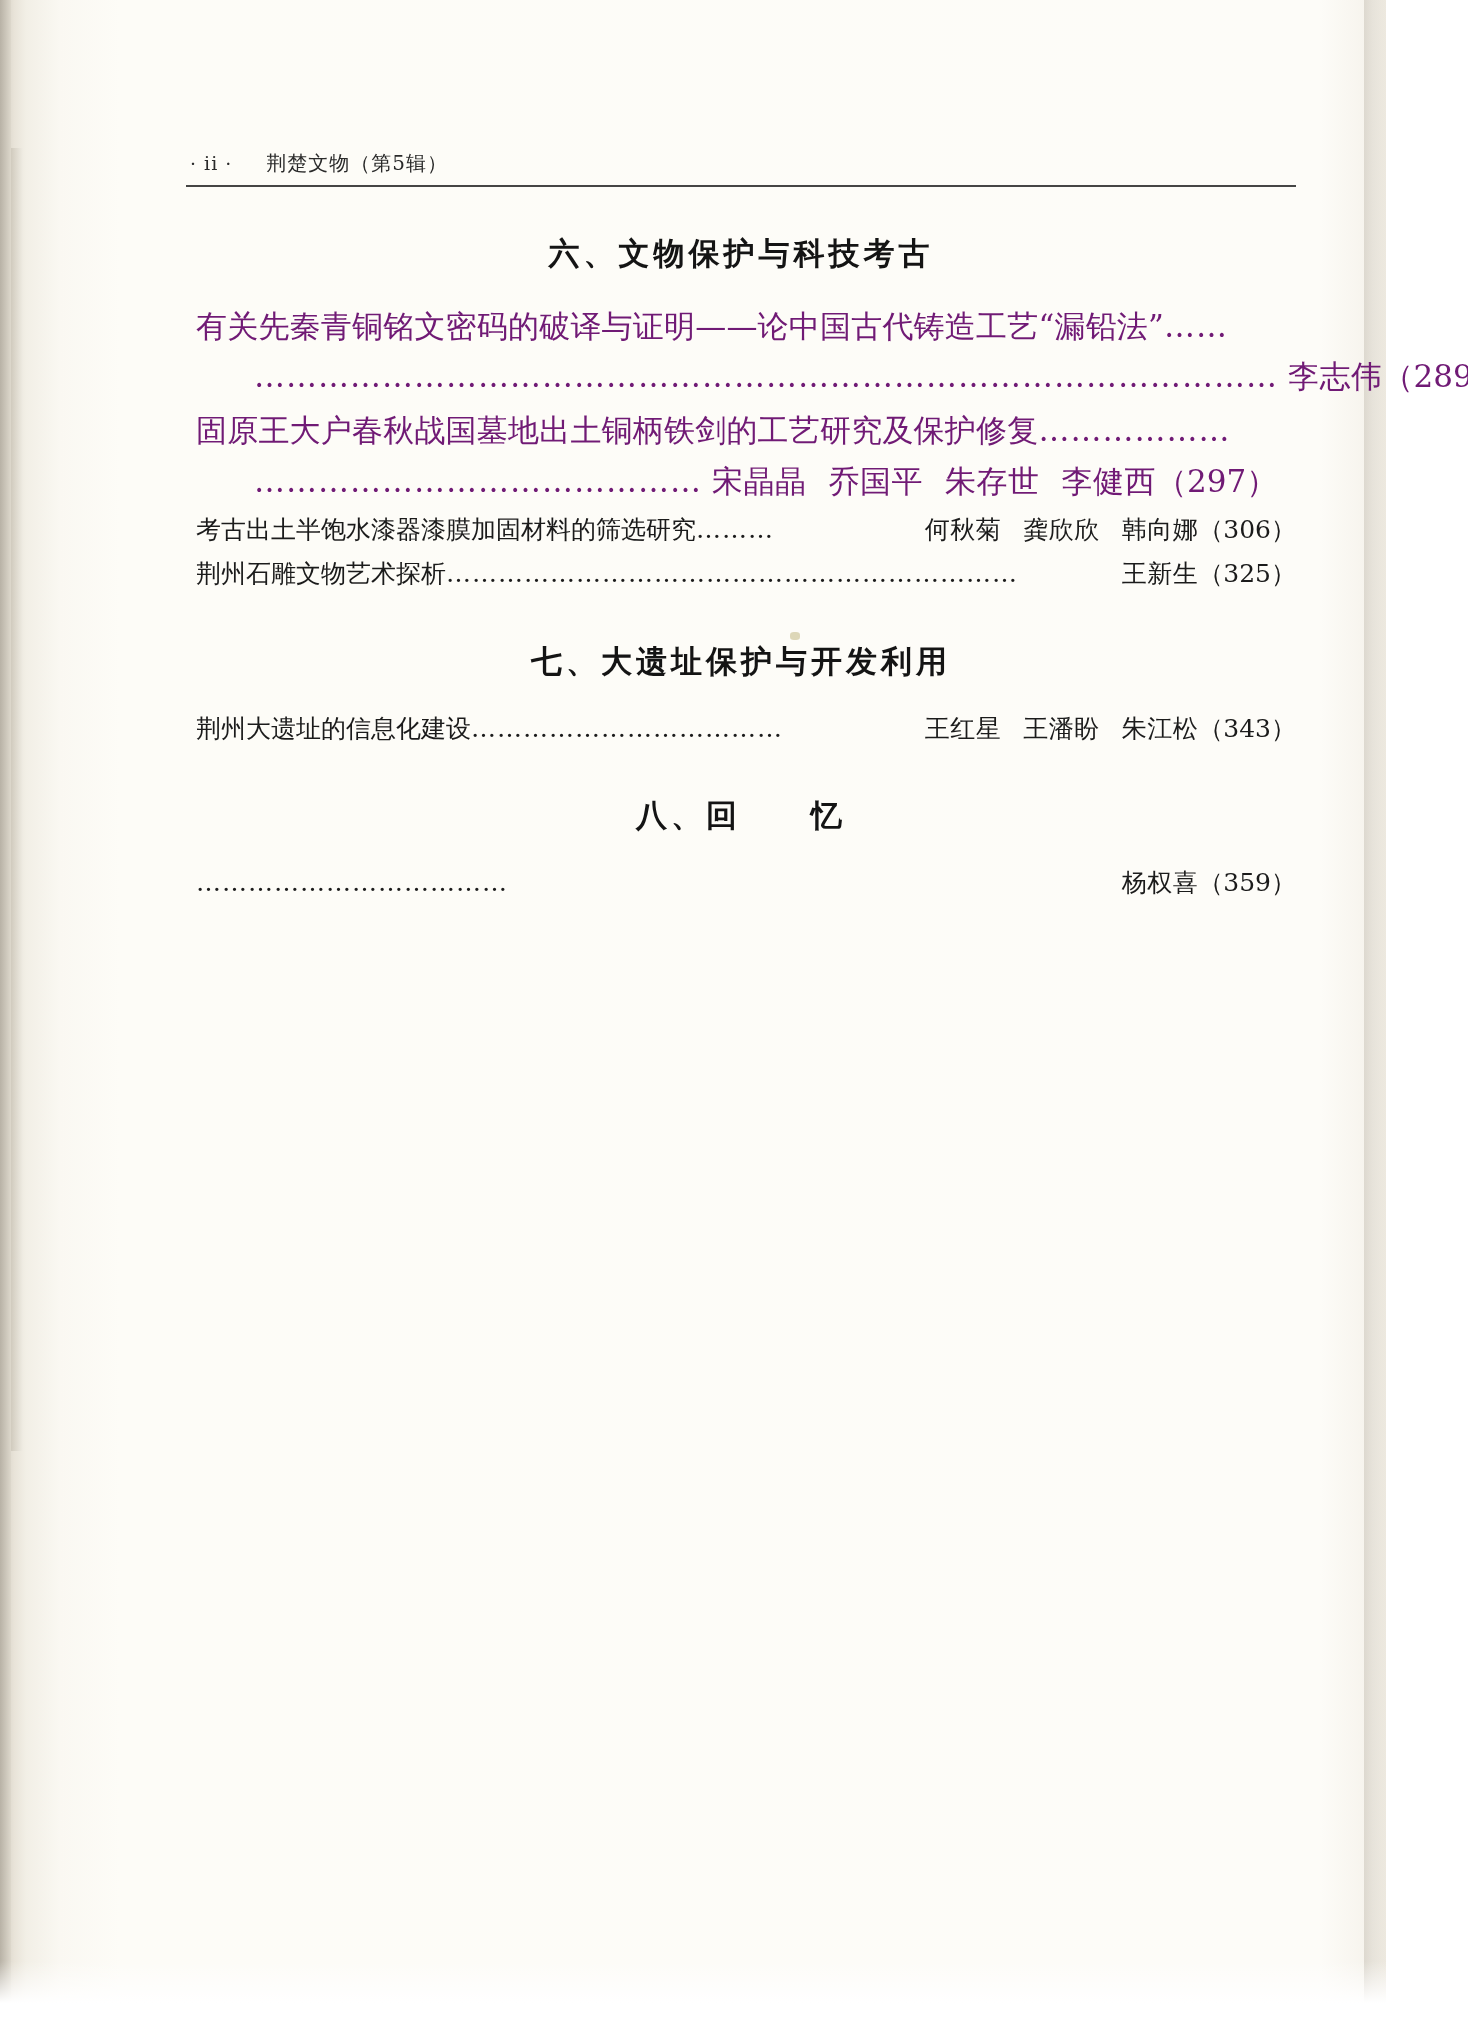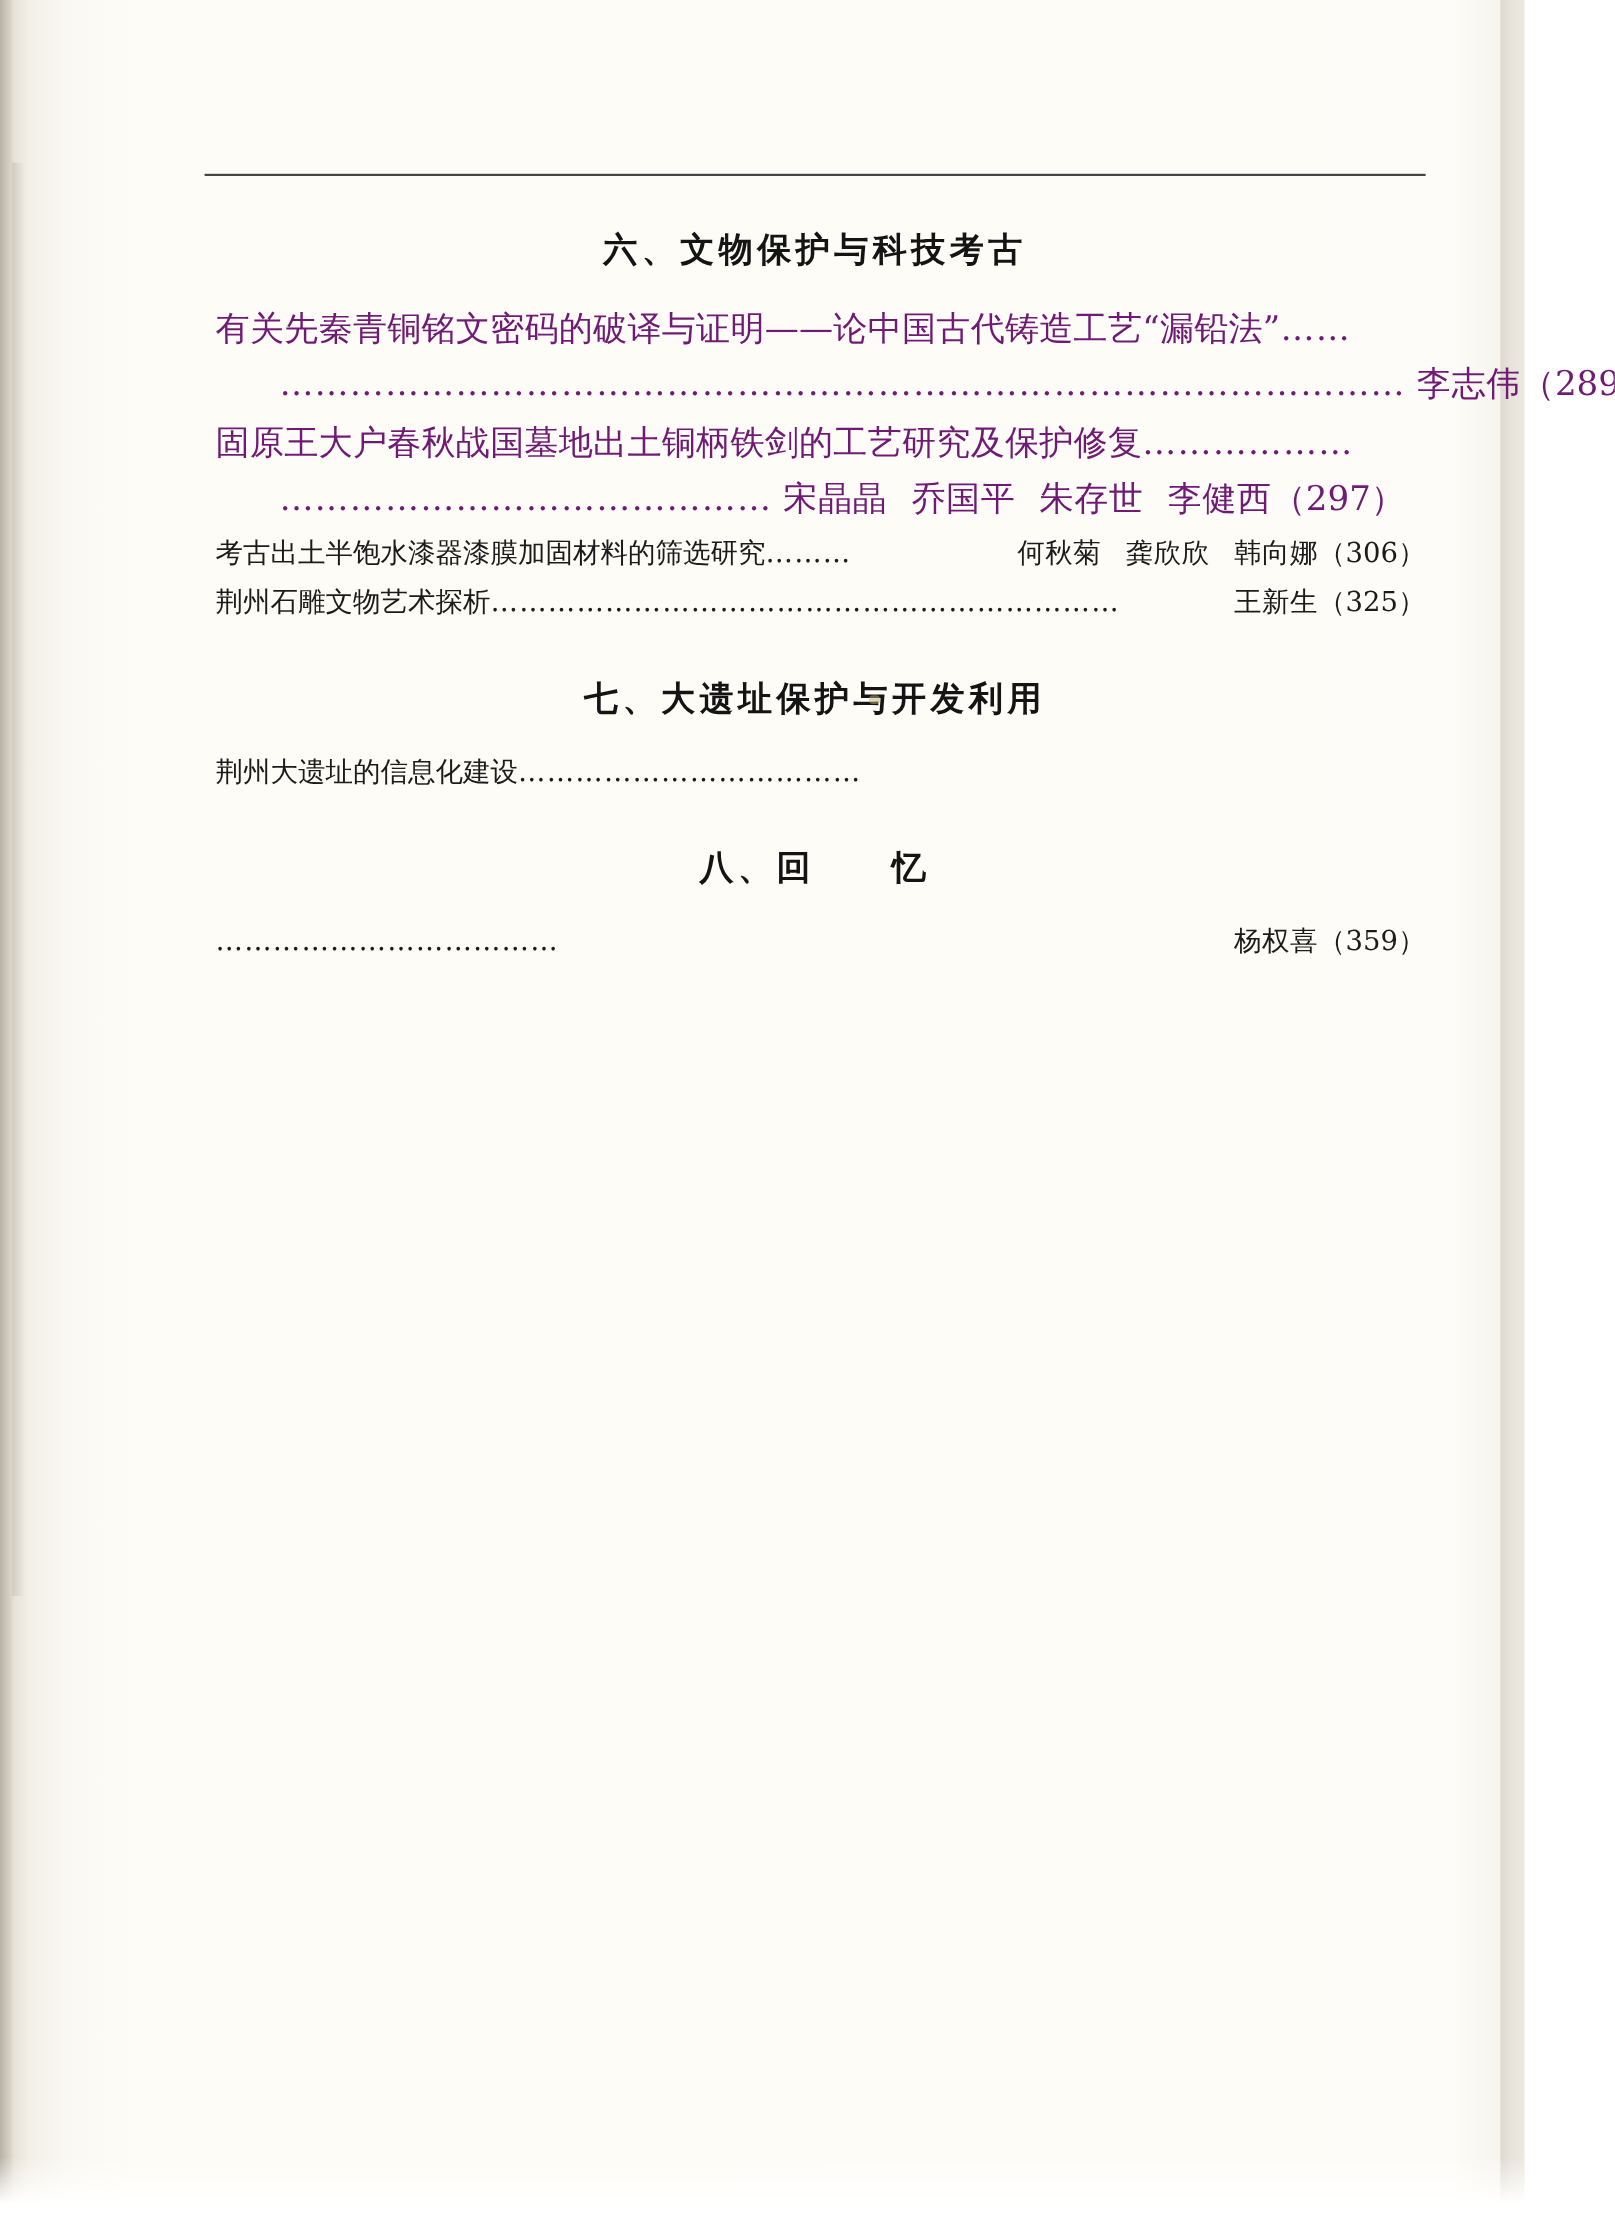--- a/index.html
+++ b/index.html
@@ -172,20 +172,24 @@
 <div id="page">
   <div id="bind-left"></div>
   <div id="bind-strip"></div>
   <div id="right-edge-shadow"></div>
   <div id="right-white"></div>
   <div id="bottom-band"></div>
 </div>
 
 <div id="content">
 
+  <div class="runhead">
+    <span class="folio">· ii ·</span>
+    <span class="bookname">荆楚文物（第5辑）</span>
+  </div>
   <div class="rule"></div>
 
   <h2 class="section">六、文物保护与科技考古</h2>
 
   <div class="entry">
     <span>有关先秦青铜铭文密码的破译与证明——论中国古代铸造工艺“漏铅法”</span><span class="leader">……</span>
     <span class="cont">
       <span class="leader">……………………………………………………………………………………</span>
       <span class="authors">李志伟</span><span class="page-no">（289）</span>
     </span>
@@ -209,20 +213,21 @@
     <span class="title">荆州石雕文物艺术探析</span>
     <span class="leader-fill">…………………………………………………………</span>
     <span class="tail"><span class="authors">王新生</span><span class="page-no">（325）</span></span>
   </div>
 
   <h2 class="section">七、大遗址保护与开发利用</h2>
 
   <div class="row">
     <span class="title">荆州大遗址的信息化建设</span>
     <span class="leader-fill">………………………………</span>
+    <span class="tail"><span class="authors"><span>王红星</span><span class="gap"></span><span>王潘盼</span><span class="gap"></span><span>朱江松</span></span><span class="page-no">（343）</span></span>
   </div>
 
   <h2 class="section spaced">八、回　　忆</h2>
 
 
   <div class="row">
     <span class="leader-fill">………………………………</span>
     <span class="tail"><span class="authors">杨权喜</span><span class="page-no">（359）</span></span>
   </div>
 

